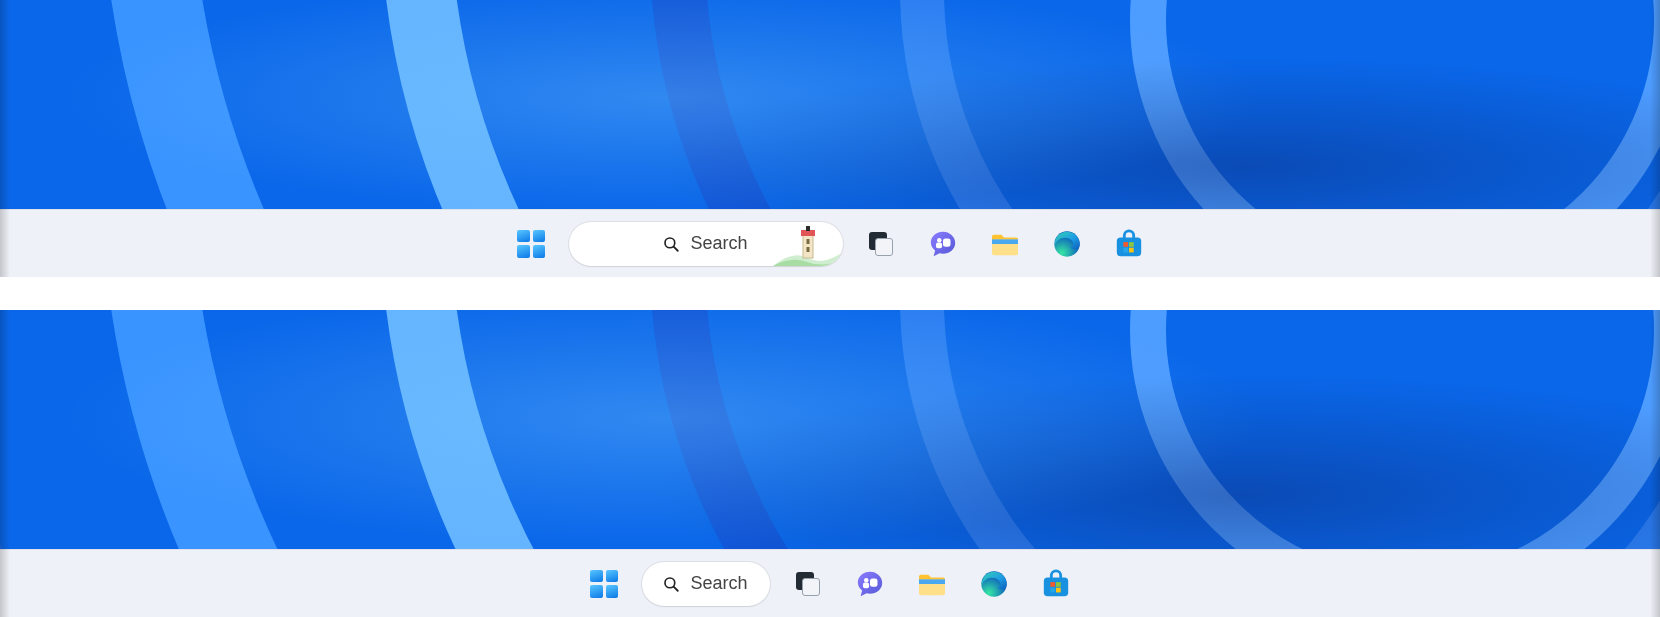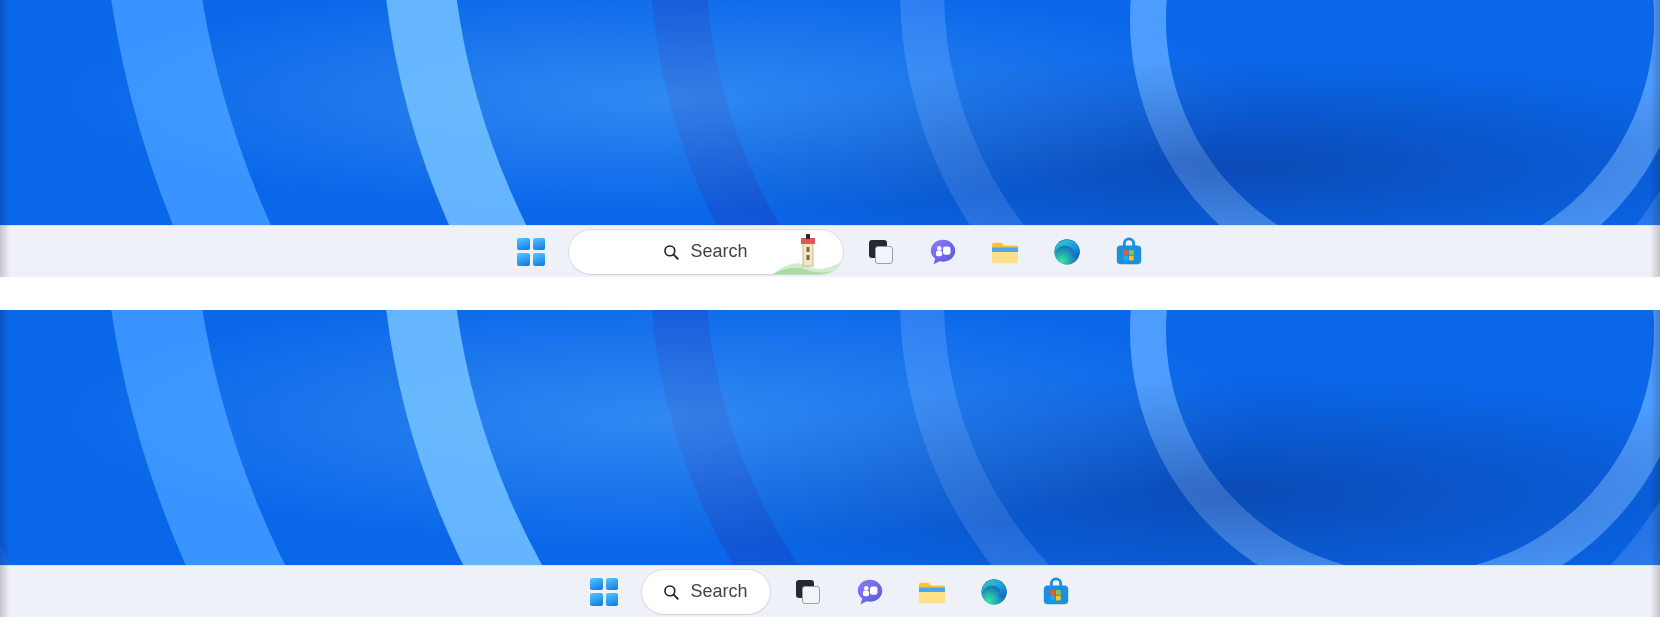--- a/index.html
+++ b/index.html
@@ -21,21 +21,21 @@
 .r6 { width:  860px; height:  860px; left:  900px;  top:  -440px; border-width: 44px;  border-color: #2c7ef2; }
 .r7 { width:  560px; height:  560px; left: 1130px;  top:  -260px; border-width: 36px;  border-color: #4d9cff; }
 .desktop-wallpaper::after{
   content:""; position:absolute; inset:0;
   background: radial-gradient(ellipse 60% 70% at 40% 35%, rgba(120,200,255,.35), transparent 60%),
               radial-gradient(ellipse 55% 60% at 75% 60%, rgba(10,40,120,.45), transparent 65%);
 }
 
 
 .taskbar {
-  position: absolute; left: 0; right: 0; bottom: 0; height: 52px;
+  position: absolute; left: 0; right: 0; bottom: 0; height: 68px;
   background: #eef1f7;
   border-top: 1px solid rgba(0,0,0,.06);
   display: flex; align-items: center; justify-content: center;
   gap: 14px;
 }
 .tb-item { display: flex; align-items: center; justify-content: center; height: 48px; }
 .tb-btn  { width: 48px; cursor: pointer; border-radius: 6px; }
 
 
 .start-icon { width: 28px; height: 28px; display: grid; grid-template: 1fr 1fr / 1fr 1fr; gap: 3px; }

